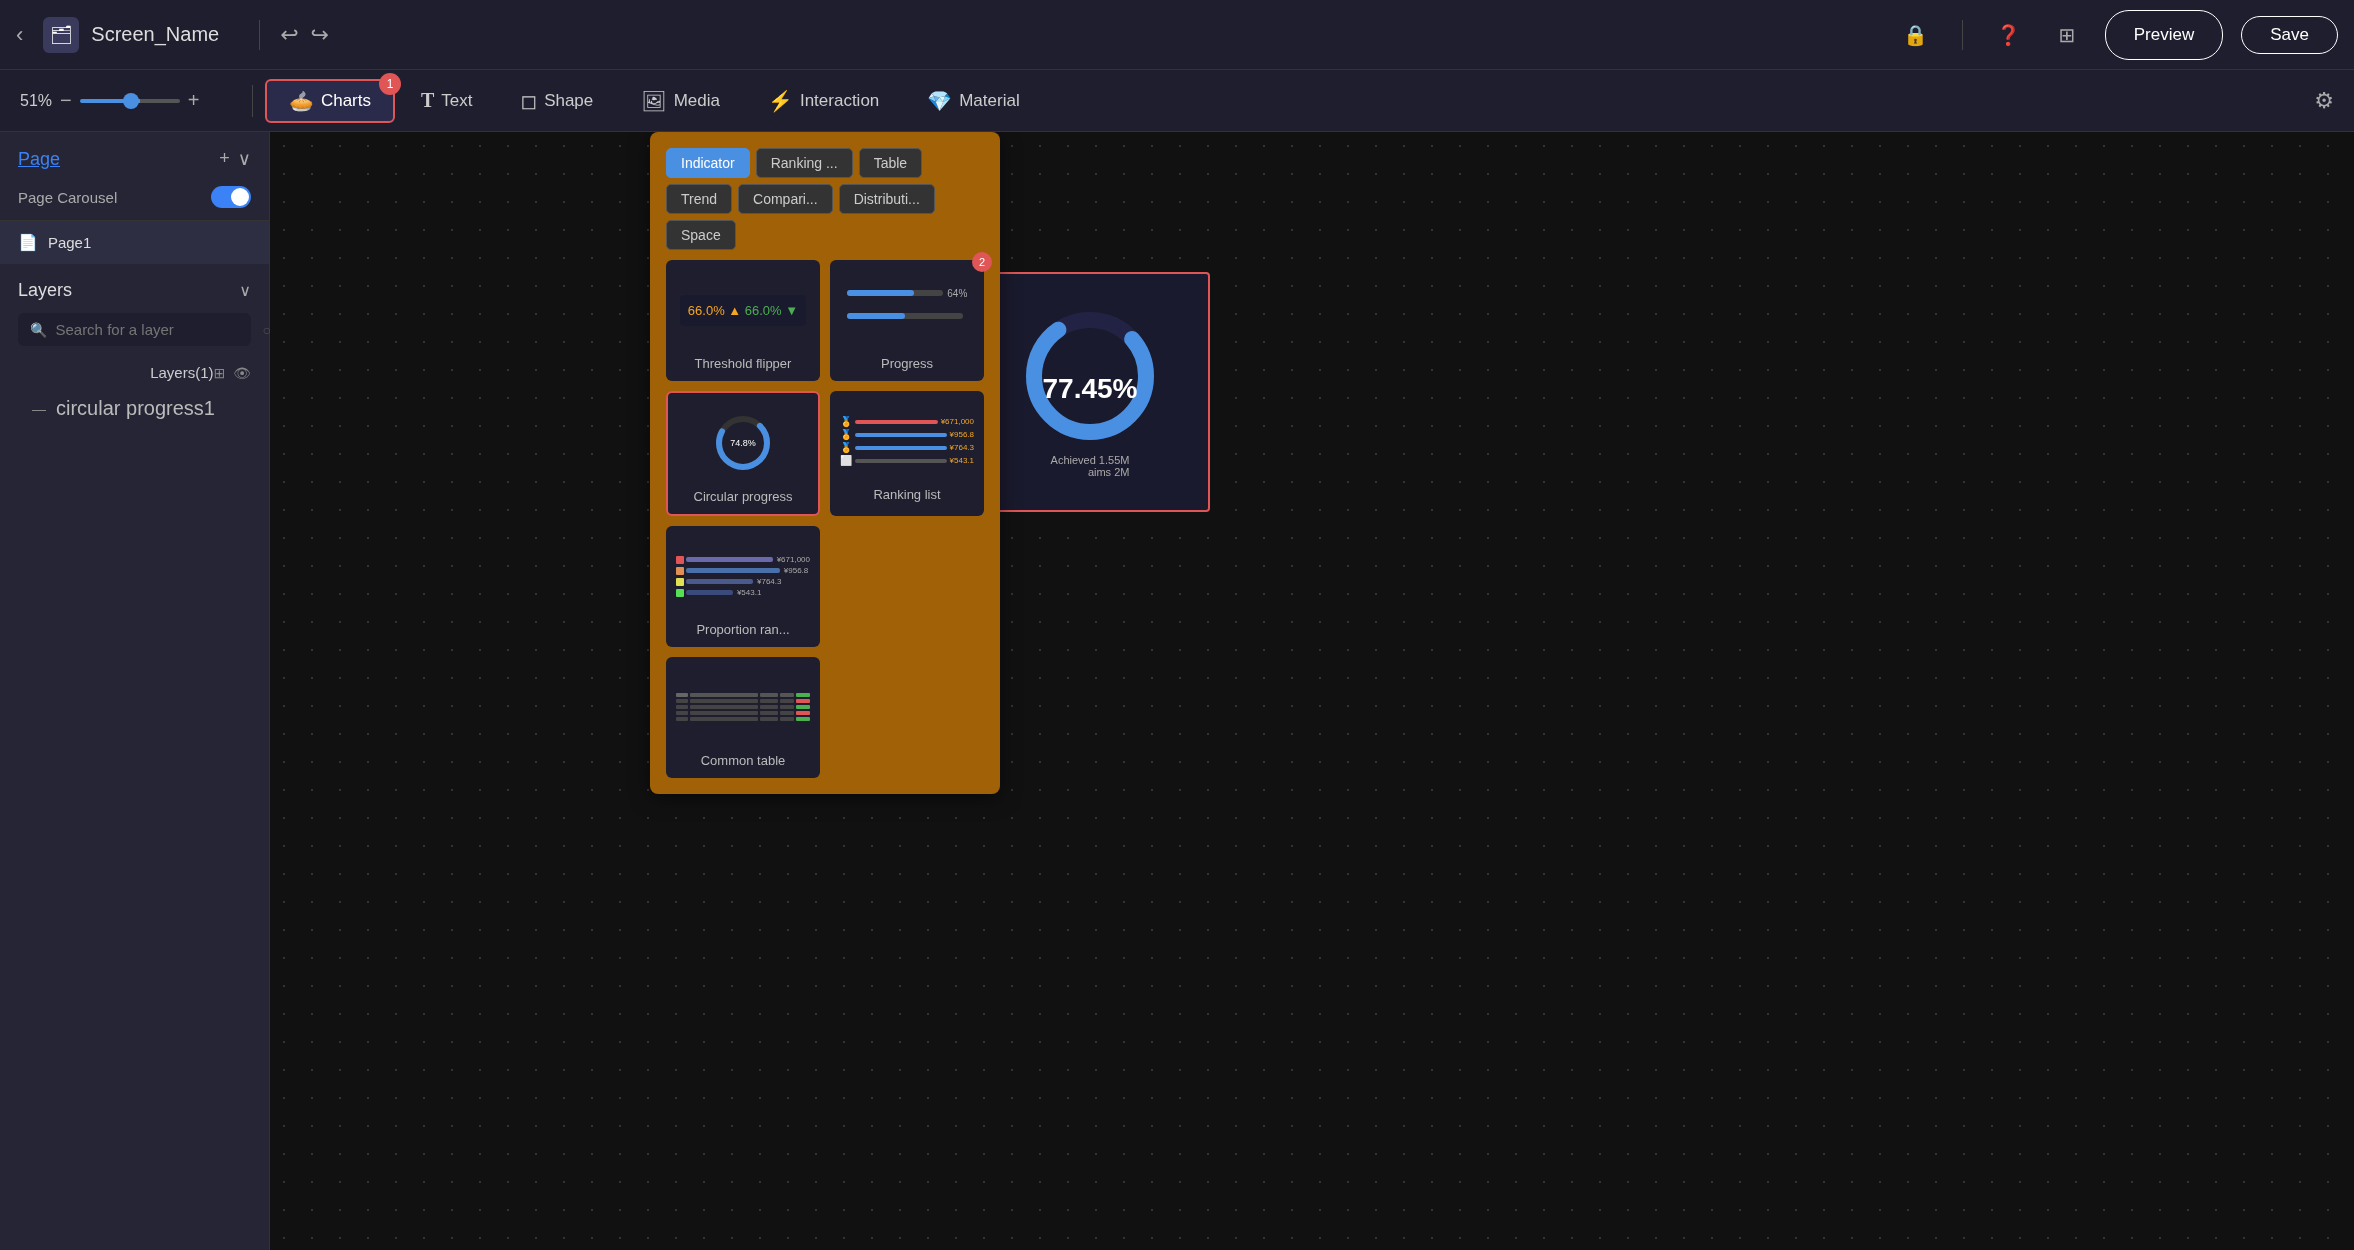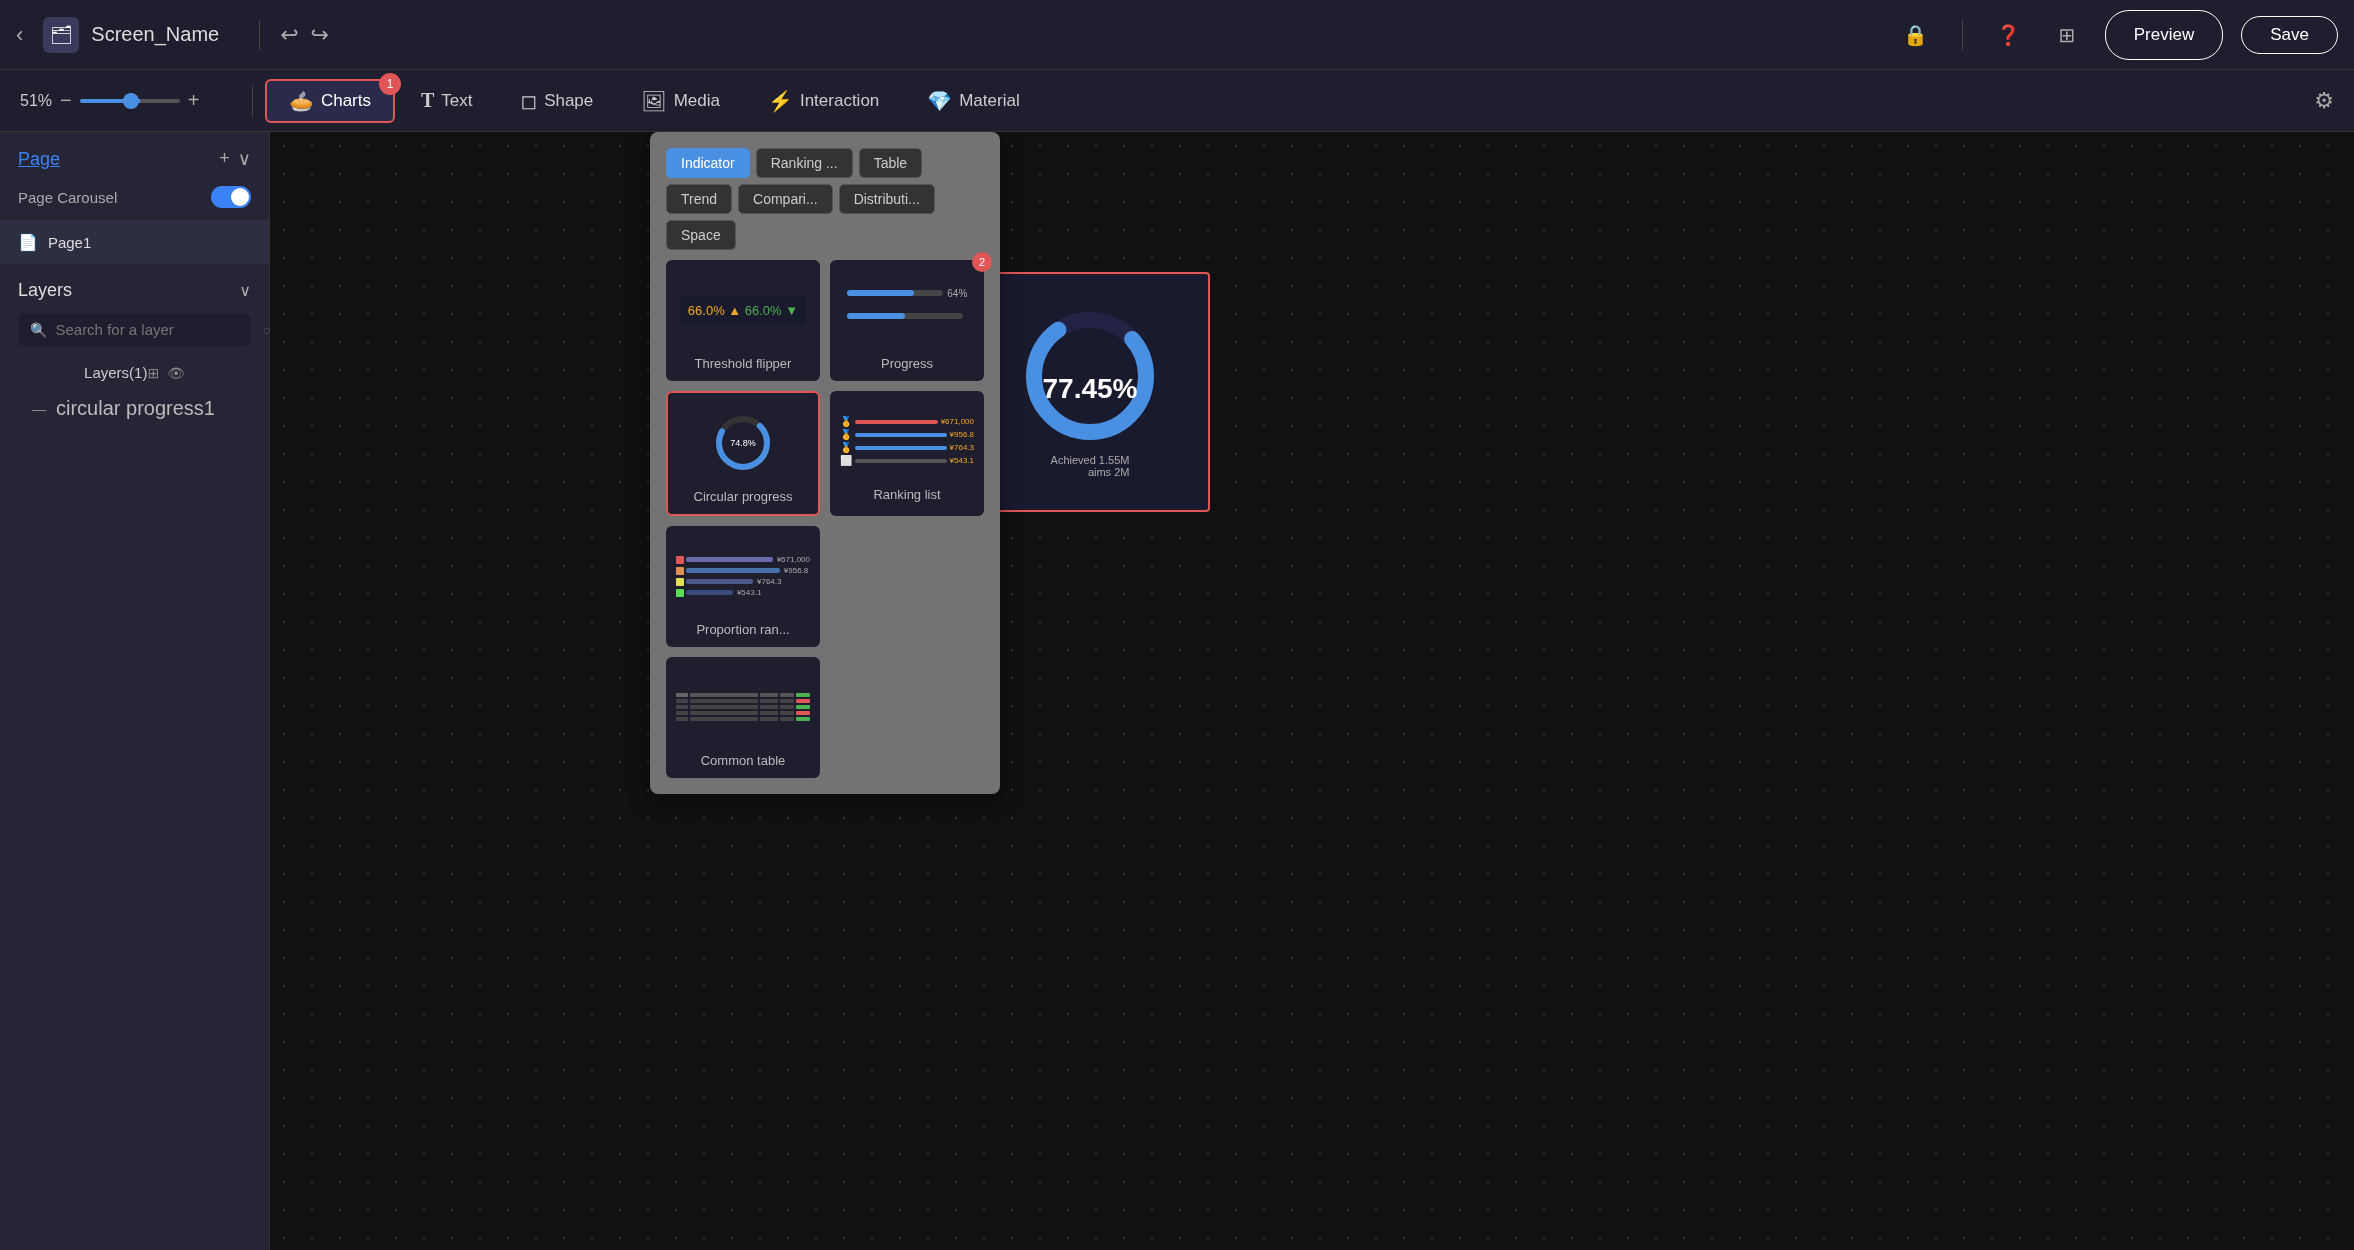--- a/index.html
+++ b/index.html
@@ -64,40 +64,40 @@
     .page-item { display: flex; align-items: center; gap: 10px; padding: 12px 18px; cursor: pointer; background: #2e2e42; }
     .page-item-icon { font-size: 16px; color: #aaa; }
     .page-item-label { font-size: 15px; color: #ddd; }
     .layers-section { padding: 16px 18px 0; }
     .layers-header { display: flex; align-items: center; justify-content: space-between; margin-bottom: 12px; }
     .layers-title { font-size: 18px; color: #ddd; font-weight: 500; }
     .layers-chevron { font-size: 16px; color: #aaa; cursor: pointer; }
     .search-layer { display: flex; align-items: center; gap: 8px; background: #1e1e2e; border-radius: 6px; padding: 8px 12px; margin-bottom: 10px; }
     .search-layer input { background: none; border: none; outline: none; color: #aaa; font-size: 15px; flex: 1; }
     .search-layer-icon { font-size: 14px; color: #888; }
-    .layers-list-header { display: flex; align-items: center; justify-content: center; padding: 8px 0; }
+    .layers-list-header { display: flex; align-items: center; justify-content: flex-end; padding: 8px 0; }
     .layers-list-label { font-size: 15px; color: #ccc; }
     .layers-list-icons { display: flex; gap: 8px; }
     .layers-list-icon { font-size: 14px; color: #888; cursor: pointer; }
     .layer-item { display: flex; align-items: center; gap: 10px; padding: 8px 0 8px 14px; }
     .layer-item-dash { color: #888; font-size: 14px; }
     .layer-item-label { font-size: 20px; color: #bbb; }
 
     
     .canvas-area { flex: 1; background: #111; position: relative; overflow: hidden; }
     .canvas-dots { 
       position: absolute; inset: 0;
       background-image: radial-gradient(circle, #333 1px, transparent 1px);
       background-size: 28px 28px;
     }
 
     
     .charts-popup {
       position: absolute; left: 380px; top: 0;
-      width: 350px; background: #737373; border-radius: 8px;
+      width: 350px; background: #a16207; border-radius: 8px;
       padding: 16px; z-index: 50; box-shadow: 0 4px 20px rgba(0,0,0,0.5);
     }
     .chart-filter-row { display: flex; flex-wrap: wrap; gap: 6px; margin-bottom: 10px; }
     .chart-filter-btn {
       padding: 6px 14px; border-radius: 5px; font-size: 14px;
       cursor: pointer; border: 1px solid #555; color: #ccc; background: #333;
     }
     .chart-filter-btn.active { background: #4a90e2; border-color: #4a90e2; color: #fff; }
     .chart-grid { display: grid; grid-template-columns: 1fr 1fr; gap: 10px; }
     .chart-item {

